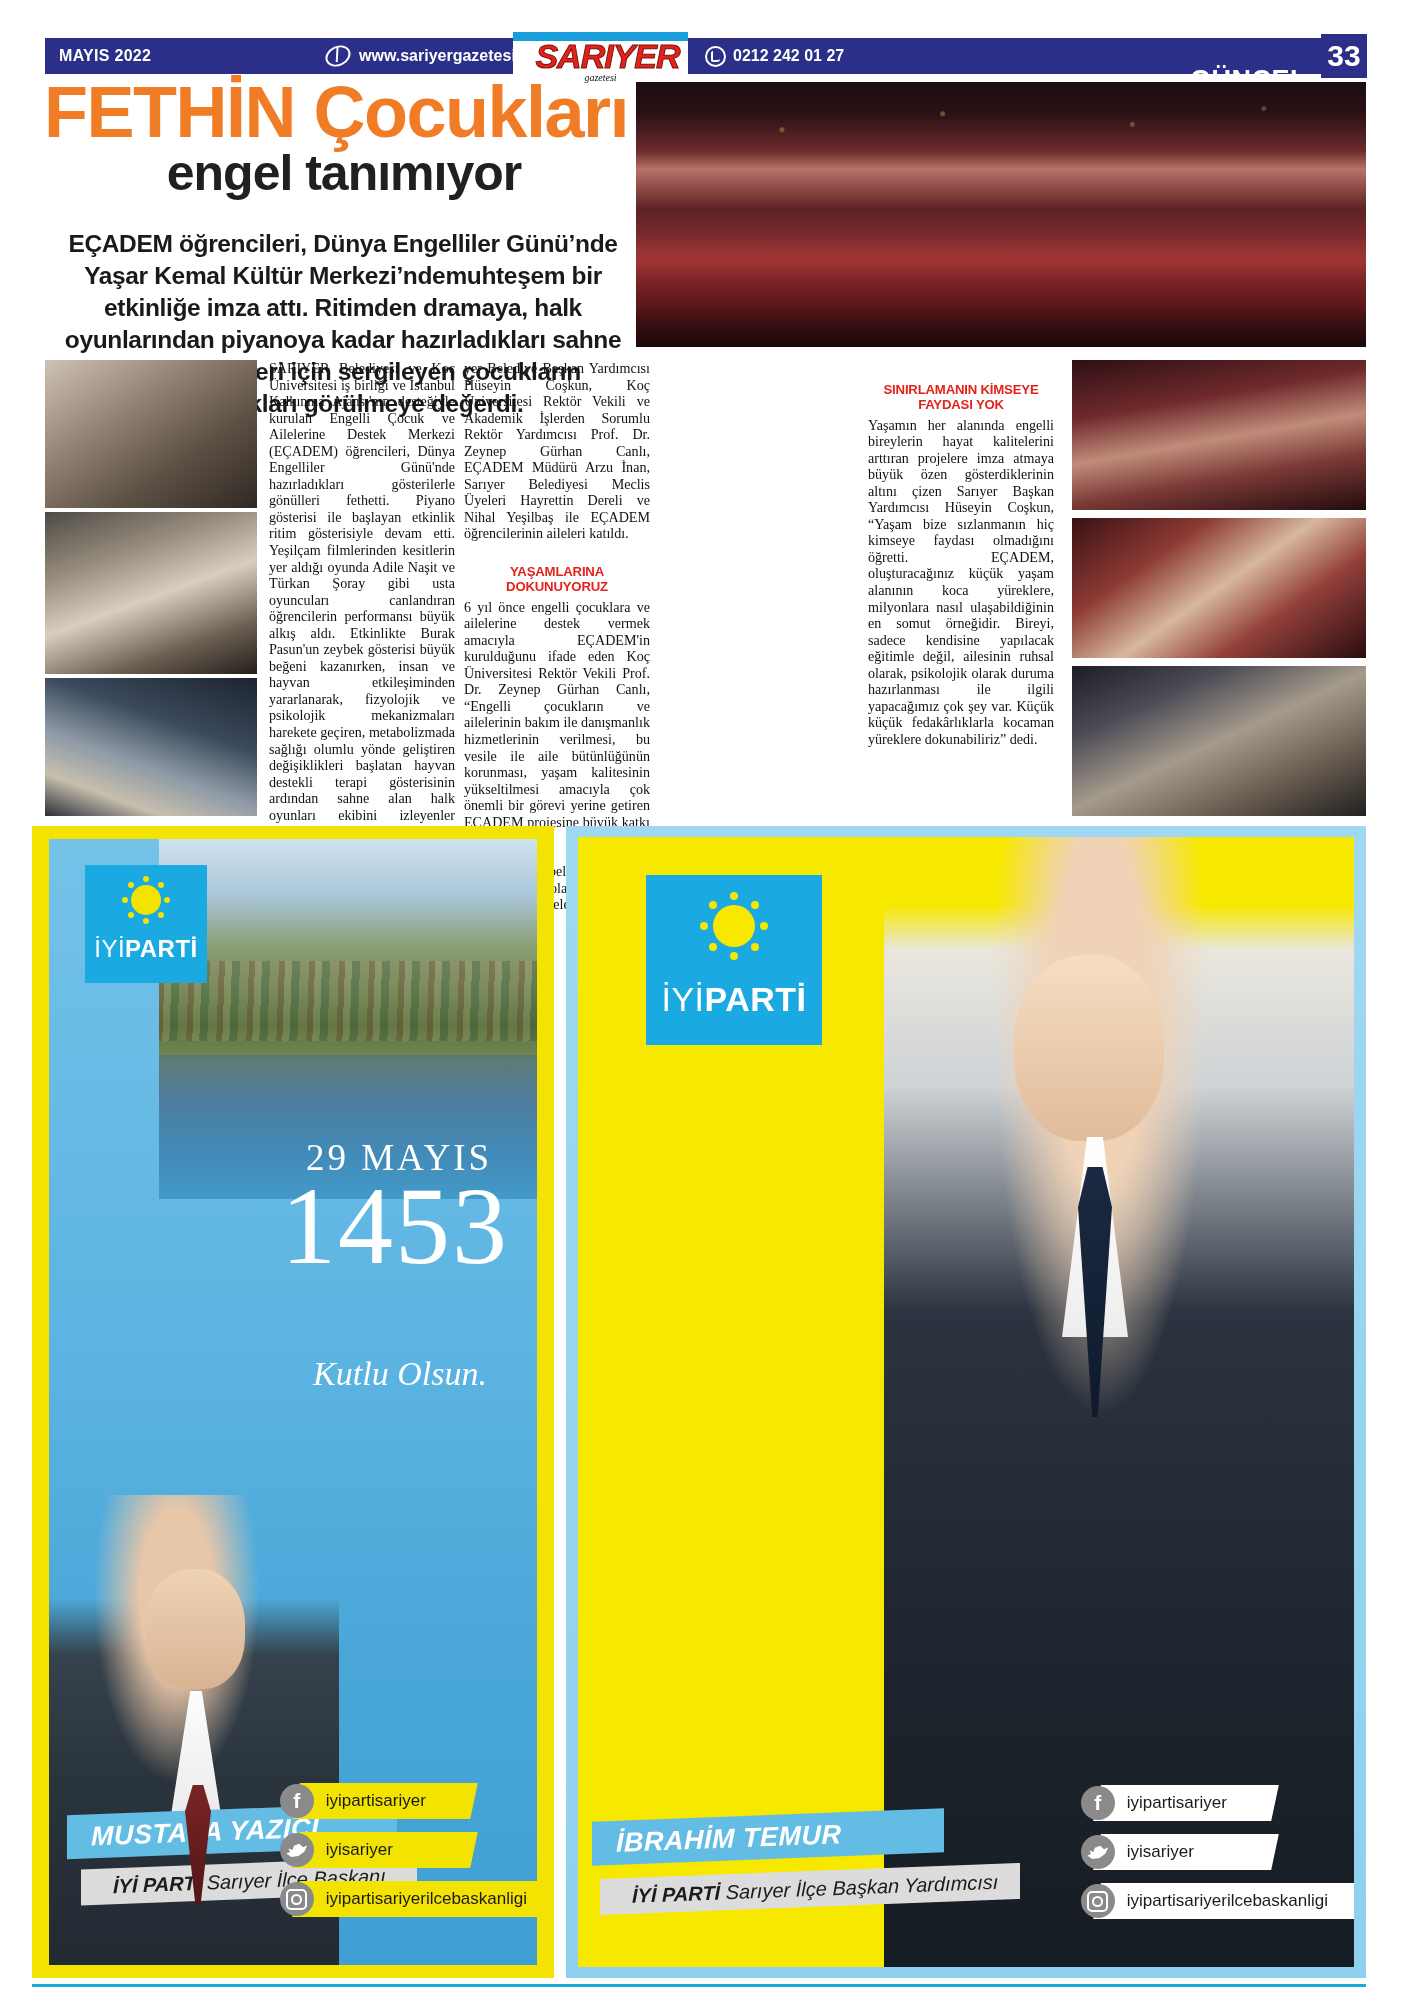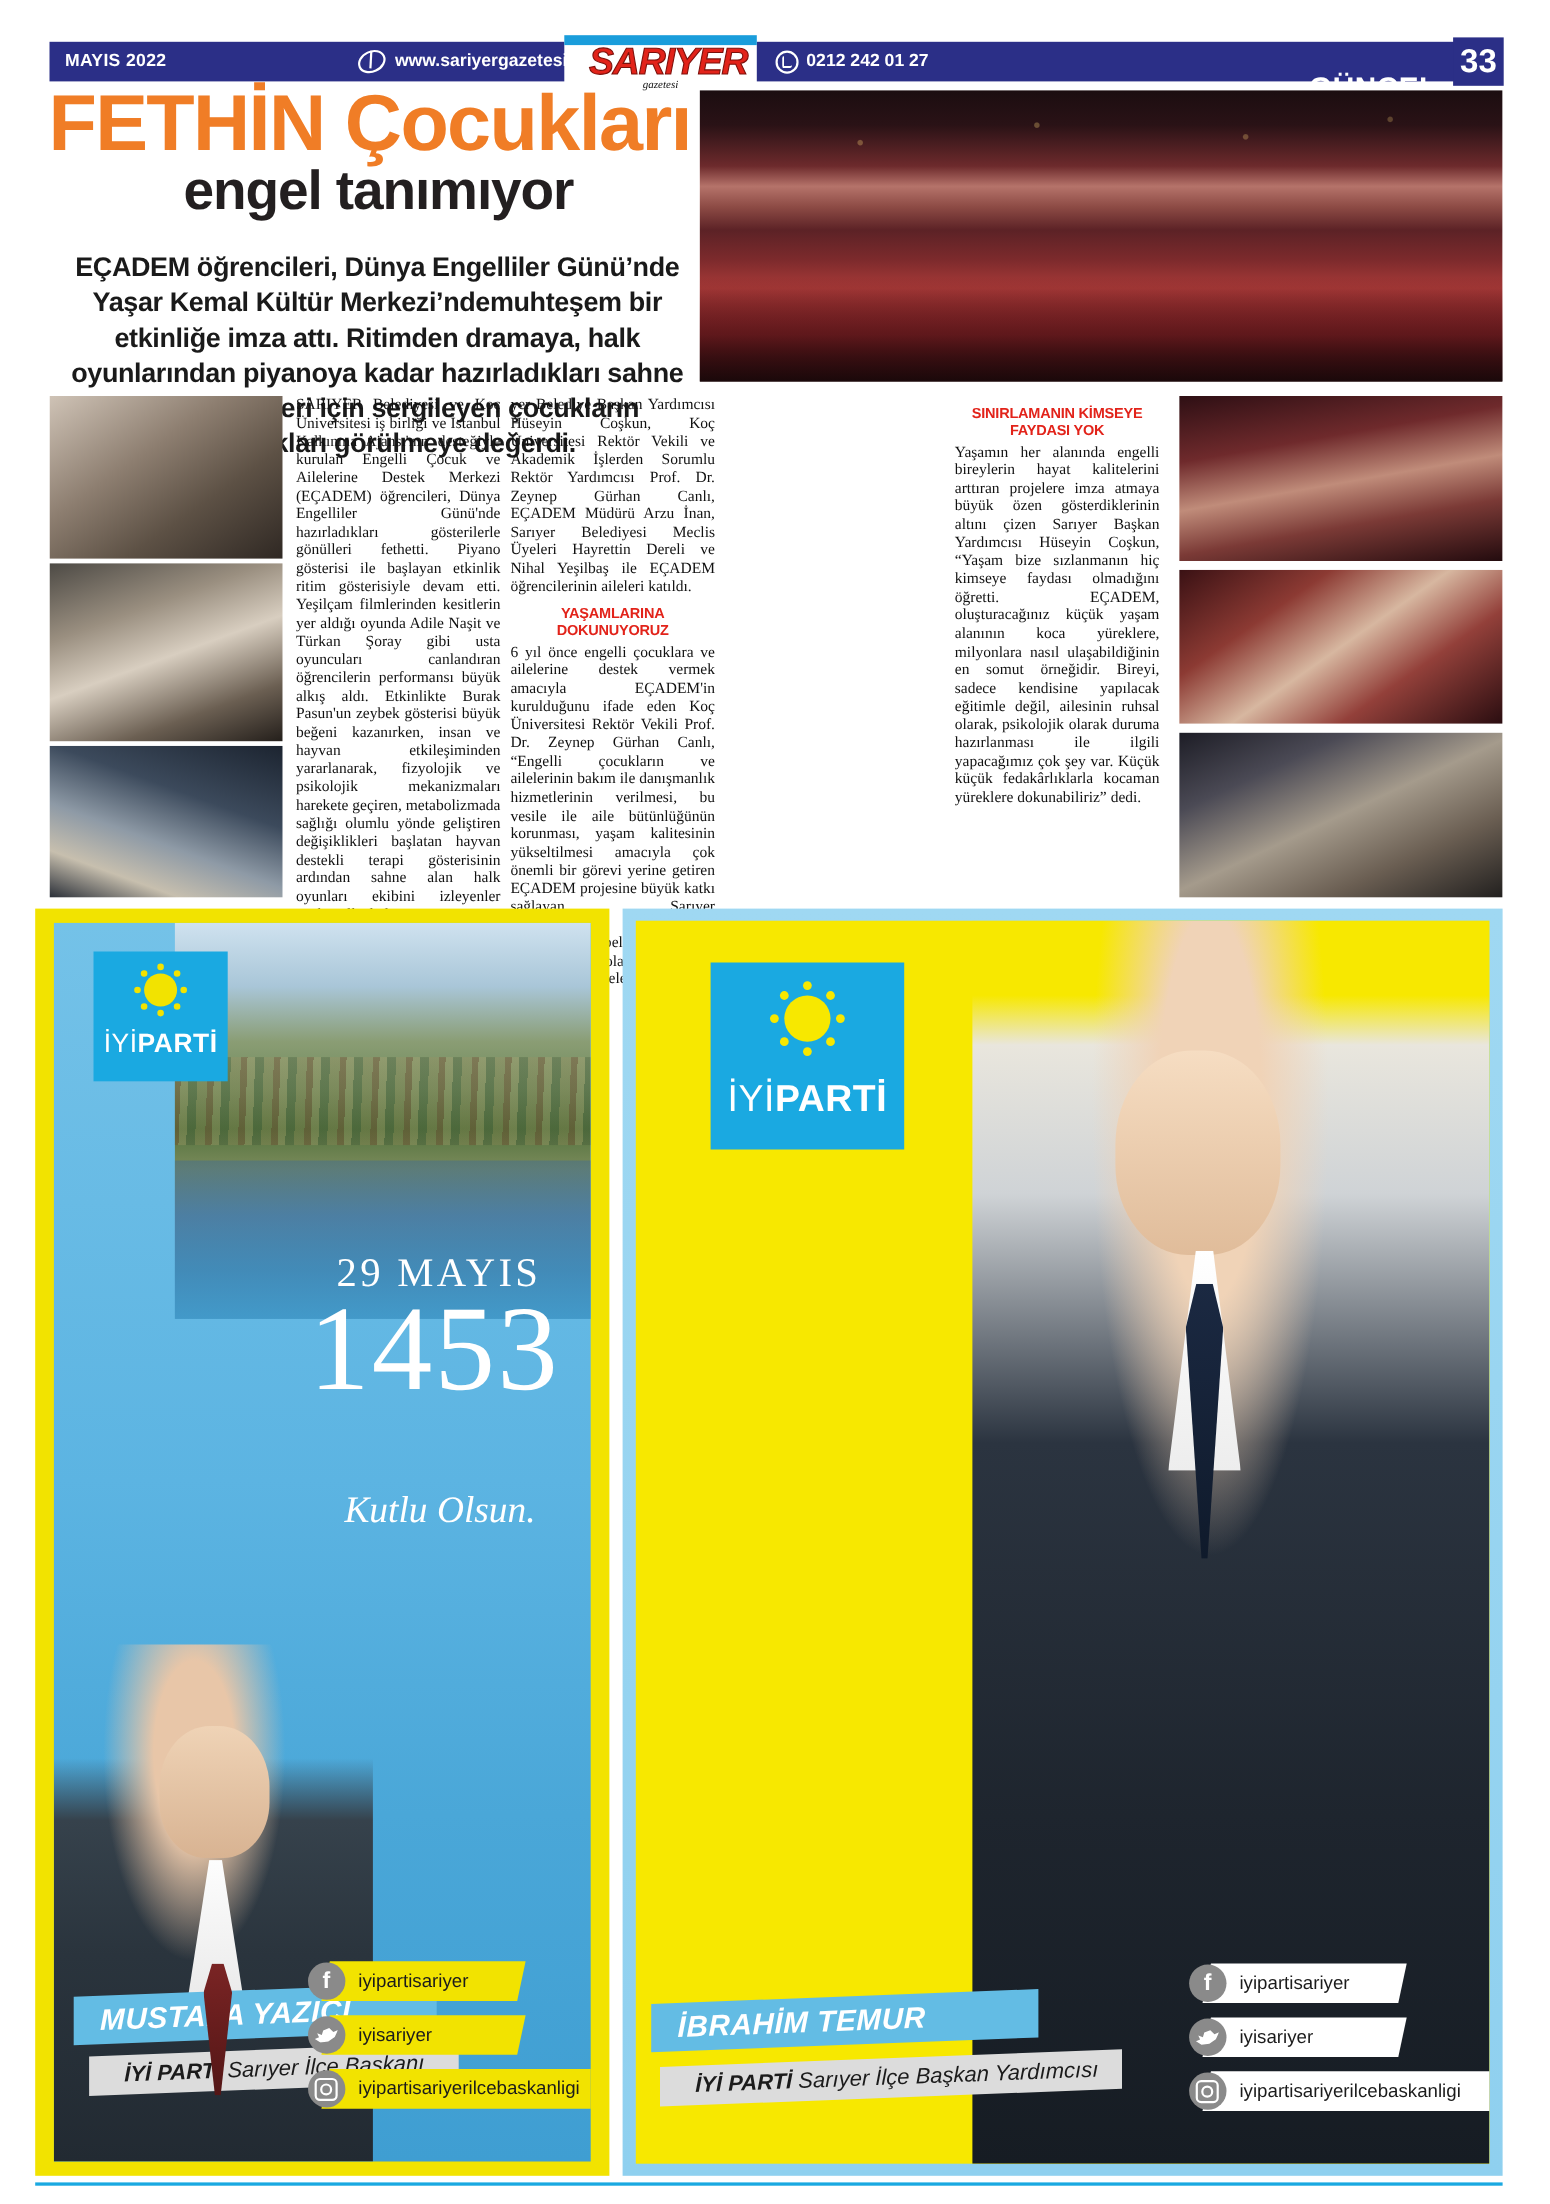--- a/index.html
+++ b/index.html
@@ -156,21 +156,21 @@
   }
   .col p{margin:0;text-indent:0;}
   .col p + p{text-indent:14px;}
   .col-1{left:269px;}
   .col-2{left:464px;}
   .col-3{left:659px;}
   .col-4{left:868px;width:186px;}
   .subhead{
     color:#e2231a;font-family:"Liberation Sans", sans-serif;
     font-weight:700;font-size:13.2px;line-height:1.12;text-align:center;
-    margin:9px 0 4px;letter-spacing:-.2px;
+    margin:23px 0 4px;letter-spacing:-.2px;
   }
 
   
   .ad-left{
     position:absolute;left:32px;top:826px;width:522px;height:1152px;
     background:#f2e300;overflow:hidden;
   }
   .ad-left-inner{
     position:absolute;left:17px;top:13px;width:488px;height:1126px;
     background:linear-gradient(to bottom,#74c2e8 0%, #5cb4e2 45%, #4aa7d8 72%, #3f9ed2 100%);

